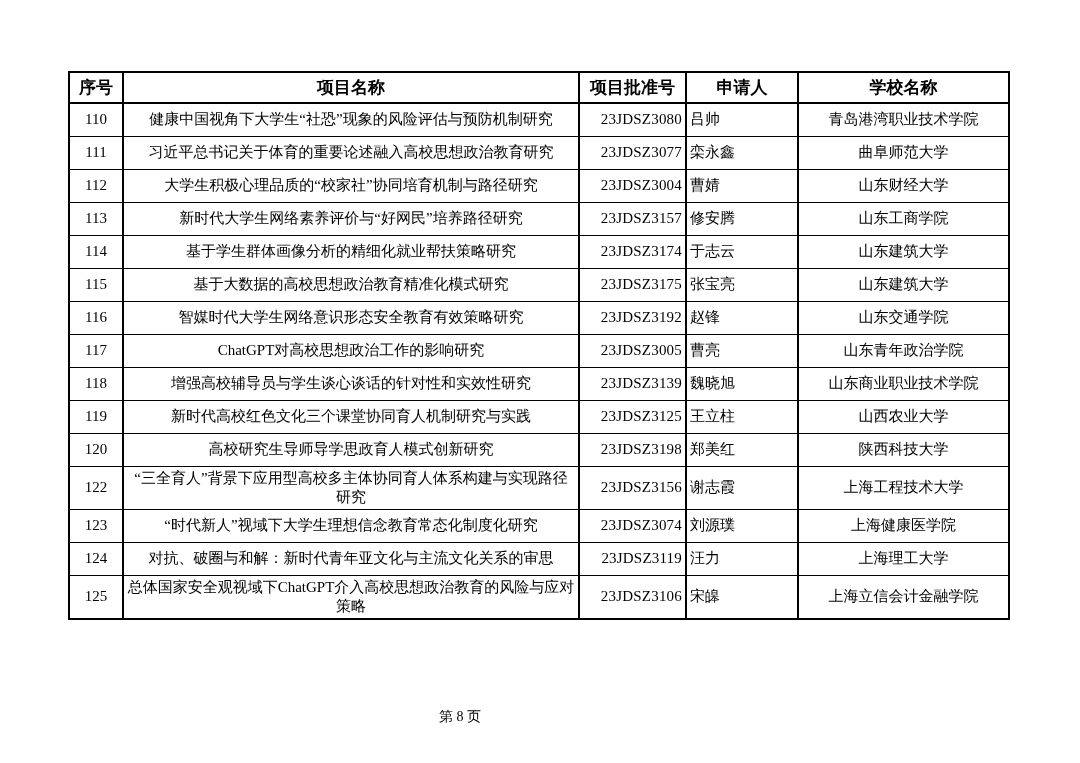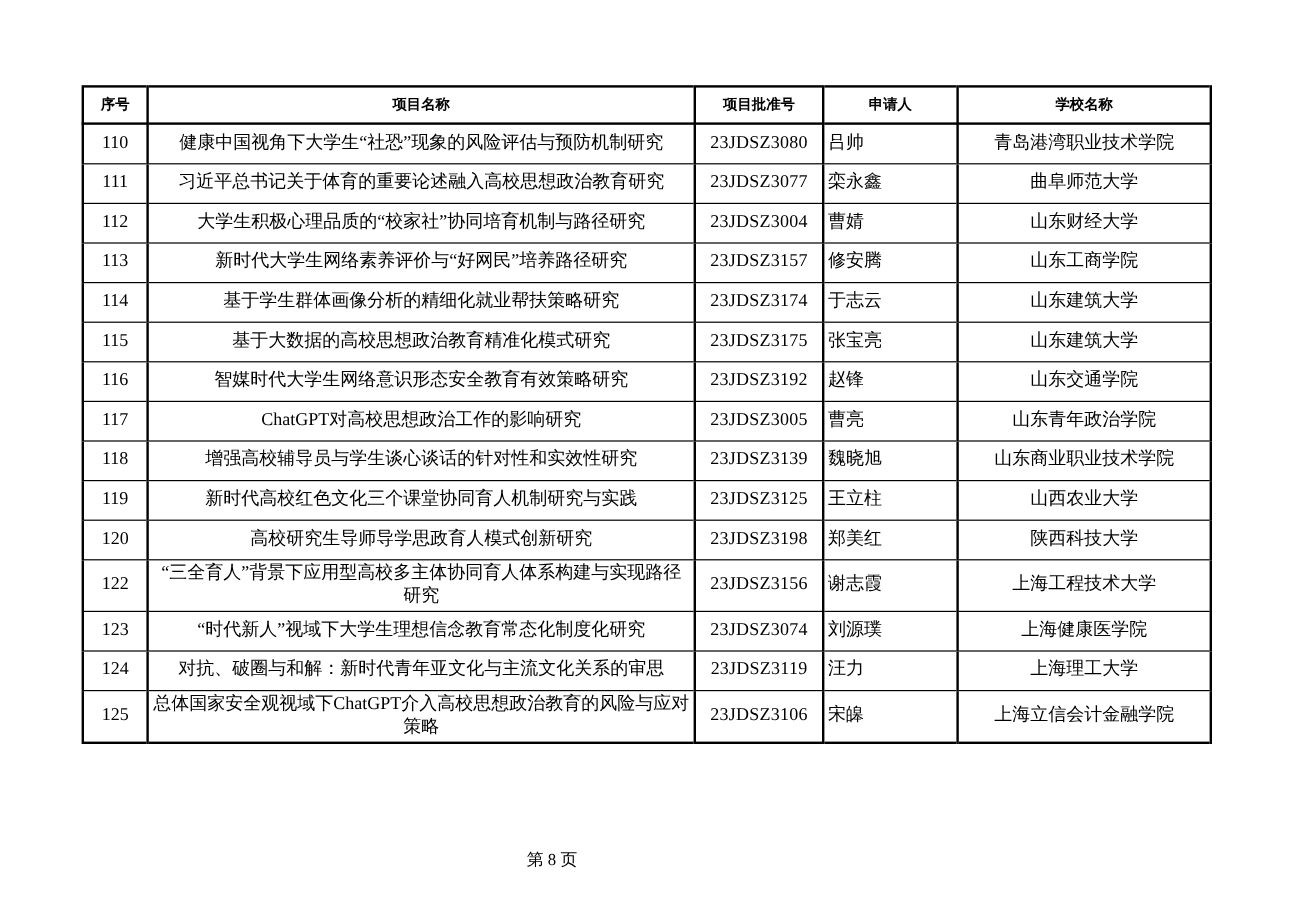--- a/index.html
+++ b/index.html
@@ -30,35 +30,35 @@
     border-top: 1px solid #000;
     border-bottom: 1px solid #000;
     border-left: 2px solid #000;
     border-right: 2px solid #000;
     overflow: hidden;
     box-sizing: border-box;
   }
   .projects thead th {
     border-bottom: 2px solid #000;
     height: 31px;
-    font-size: 12px;
+    font-size: 17px;
     font-weight: bold;
     text-align: center;
     padding: 0 2px;
   }
   .projects td {
     height: 33px;
     font-size: 15px;
     line-height: 19px;
     vertical-align: middle;
     padding: 2px 3px;
   }
   .c-no    { text-align: center; font-size: 15px; }
   .c-title { text-align: center; padding-left: 6px; padding-right: 4px; }
-  .c-grant { text-align: center; letter-spacing: 0.2px; }
+  .c-grant { text-align: right; letter-spacing: 0.2px; }
   .c-app   { }
   .c-school{ text-align: center; padding-left: 5px; }
   .page-footer {
     position: absolute;
     top: 708px;
     left: 0;
     width: 920px;
     text-align: center;
     font-size: 14px;
   }

